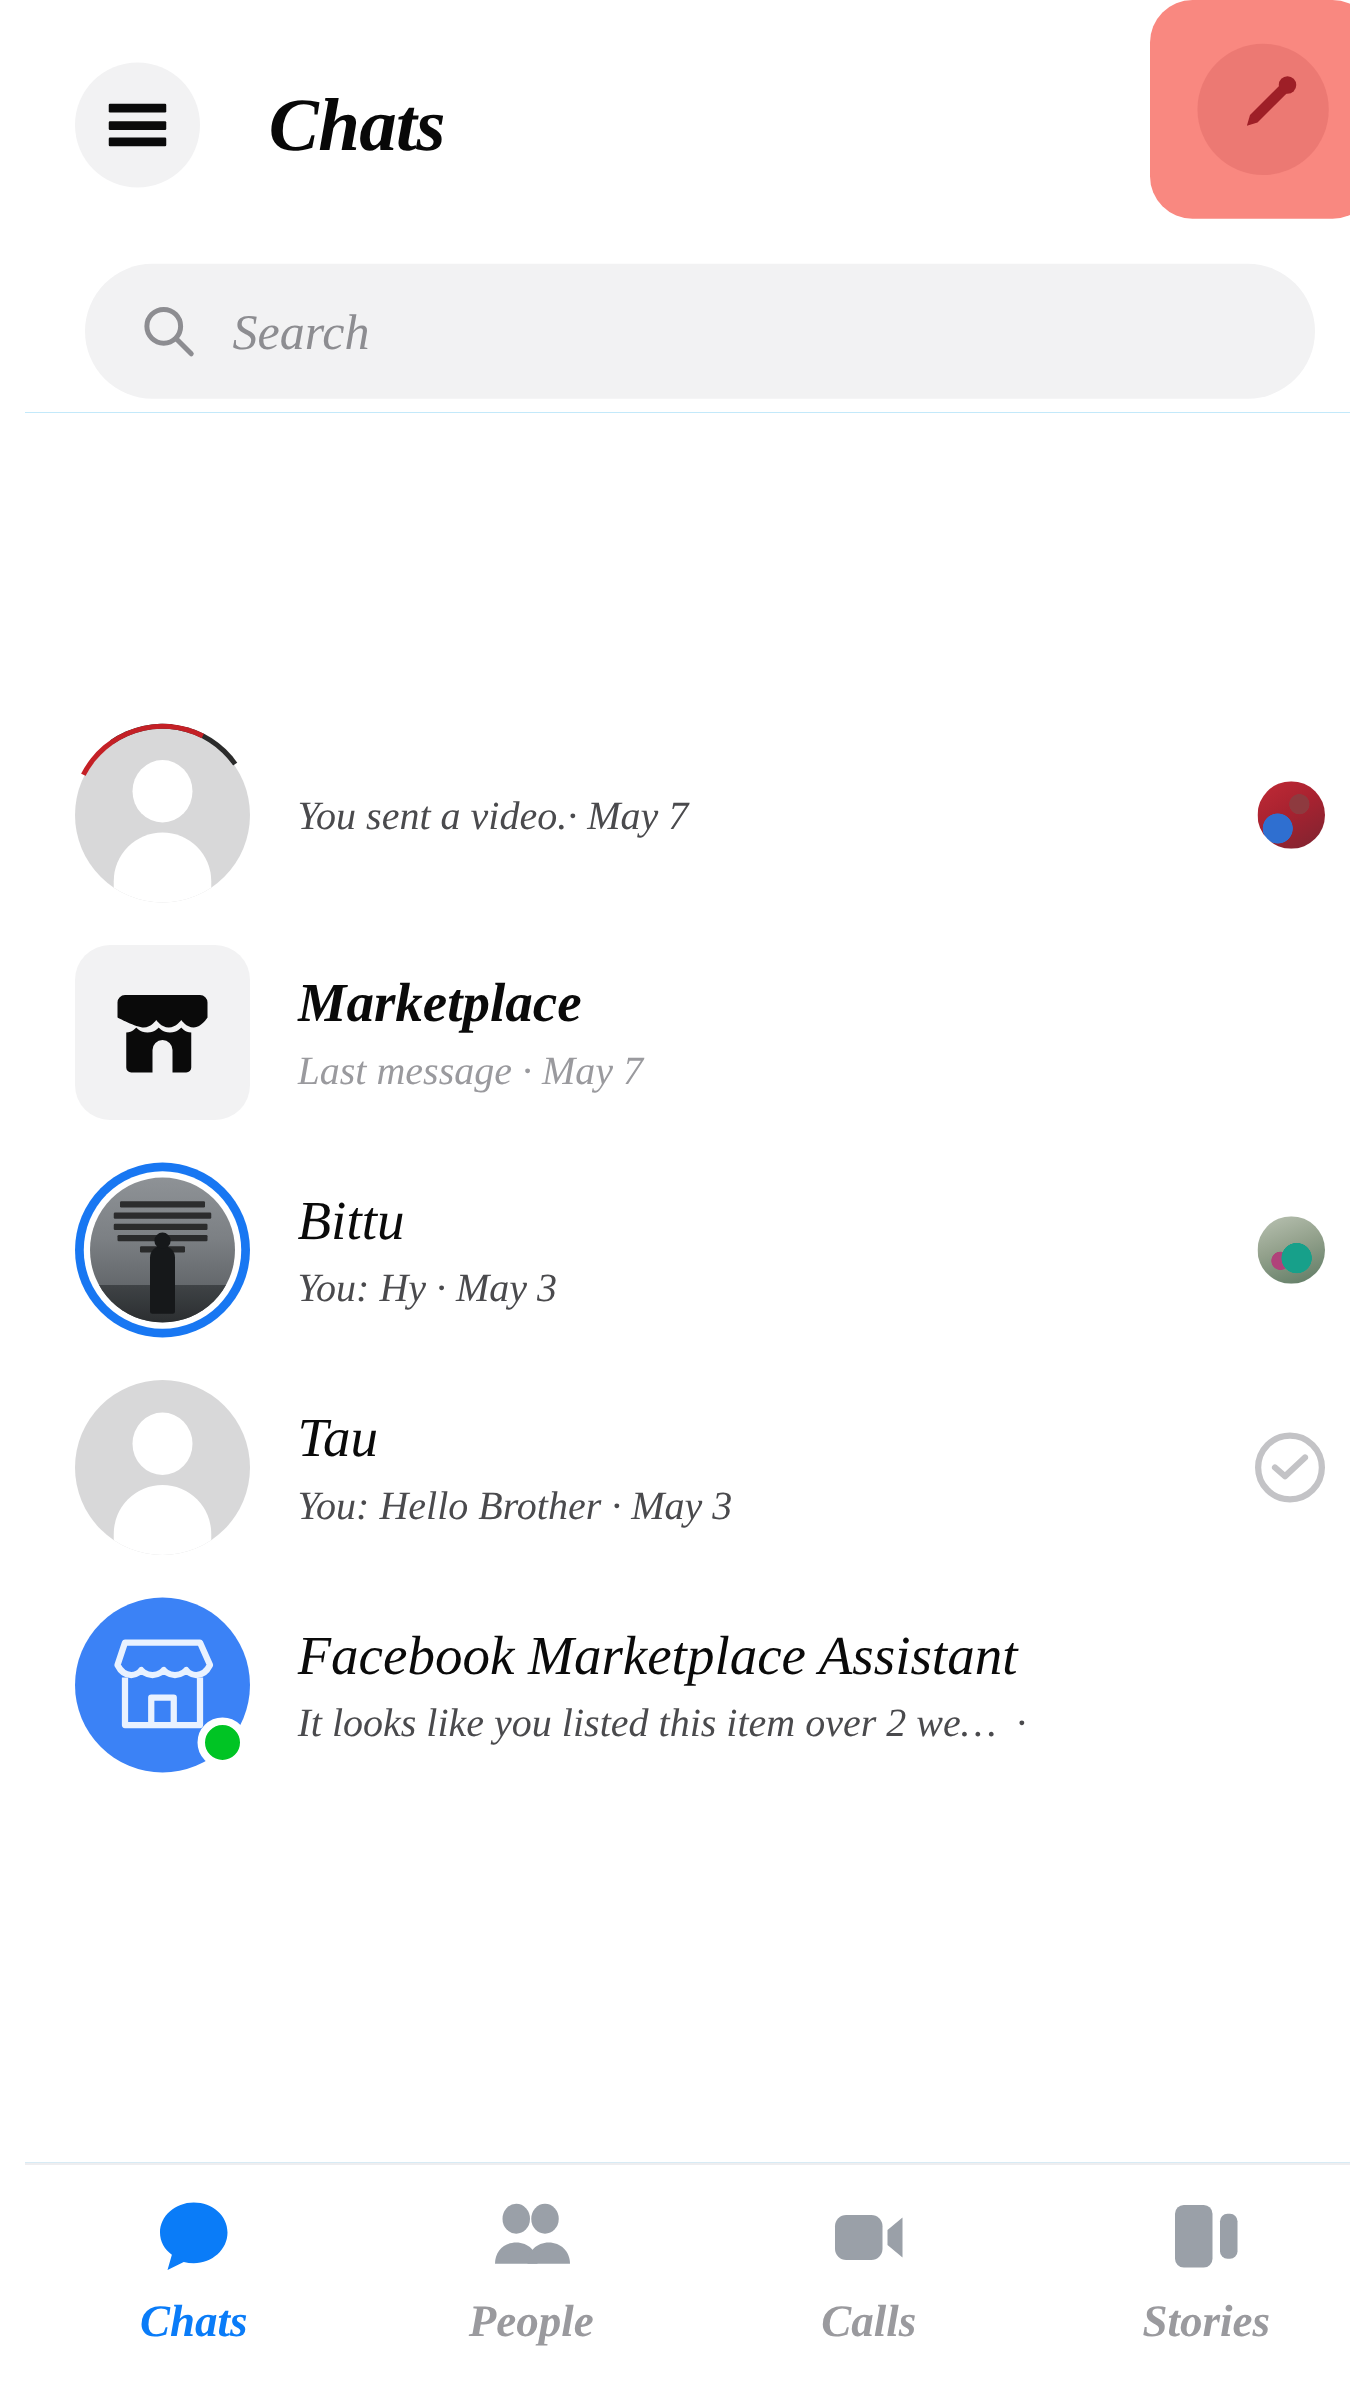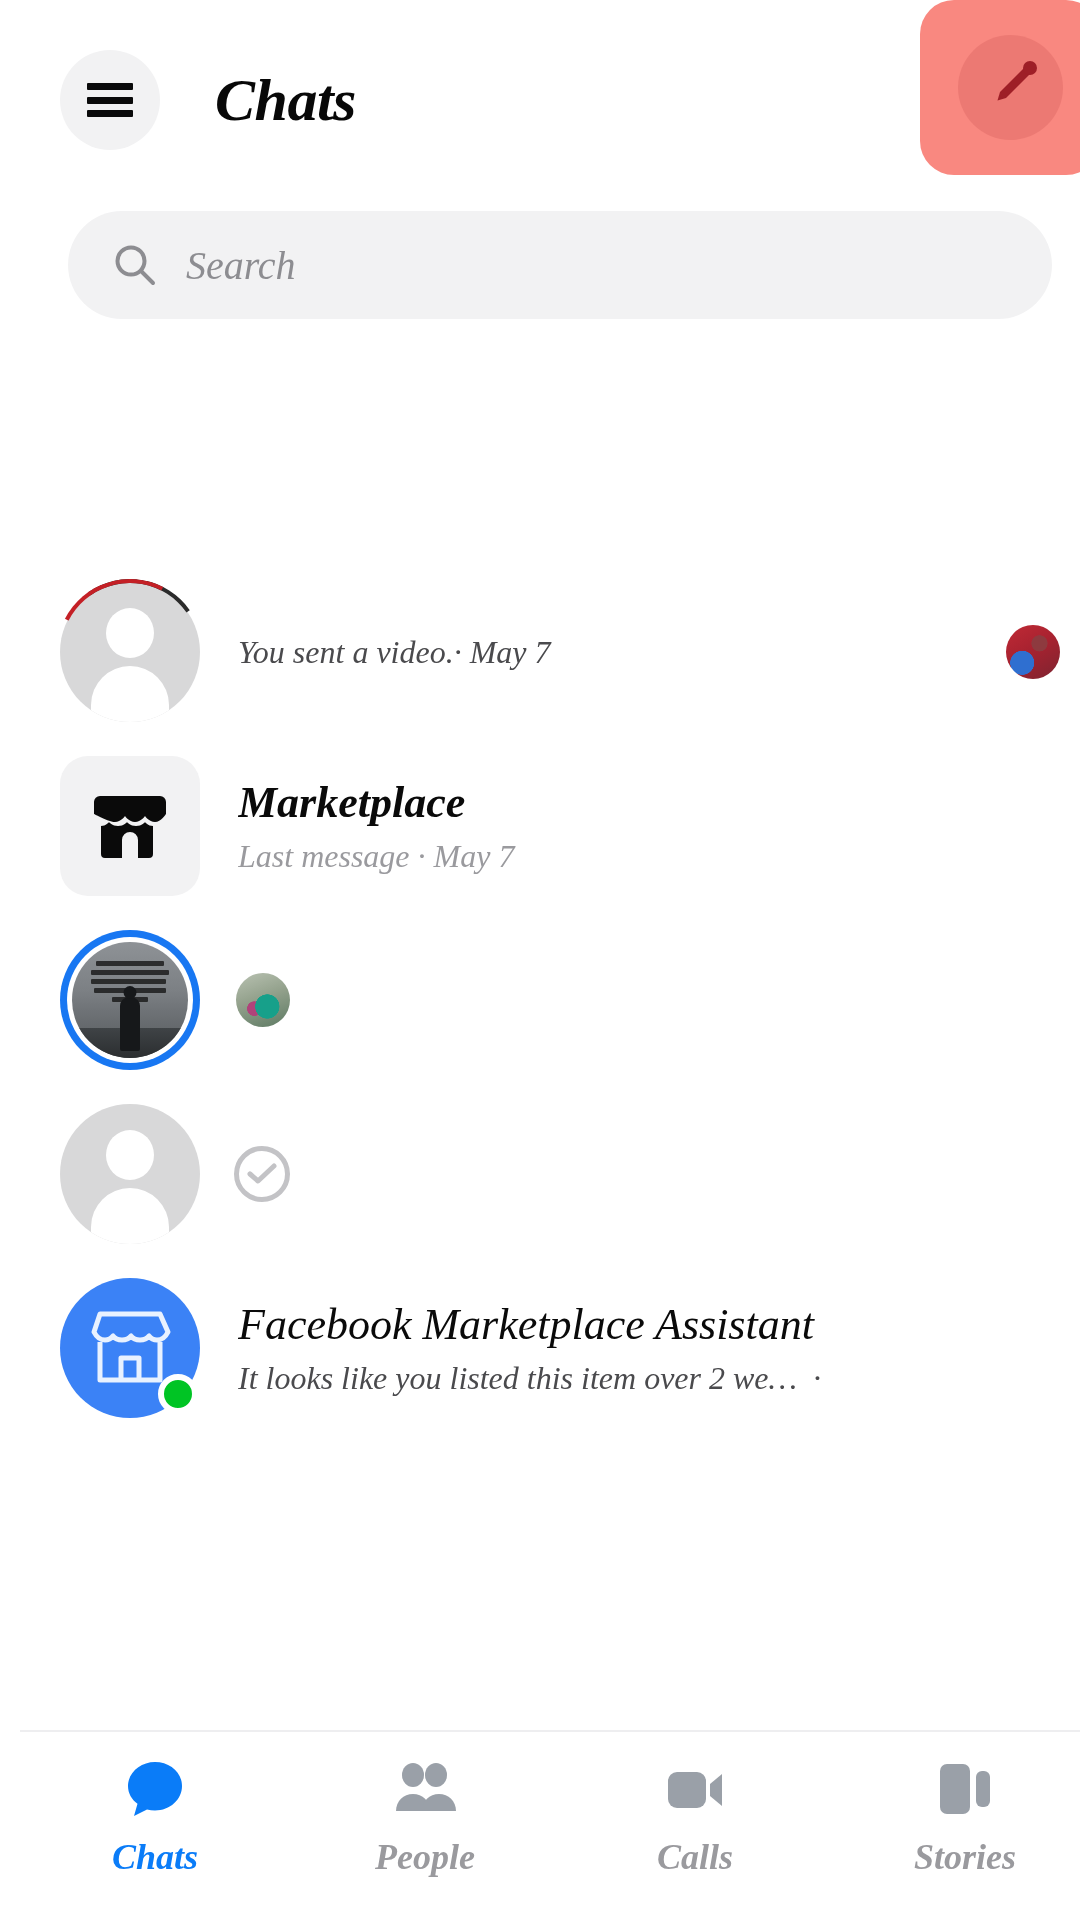--- a/index.html
+++ b/index.html
@@ -509,30 +509,42 @@
                   <i></i>
                   <i></i>
                   <i></i>
                   <i></i>
                 </div>
               <div class="silhouette"></div>
             </div>
           </div>
         </div>
       </div>
+      <div class="row-text">
+        <div class="row-title">Bittu</div>
+        <div class="row-snippet">
+          <span>You: Hy</span> <span>·</span> <span>May 3</span>
+        </div>
+      </div>
       <div class="row-trailing">
         <div class="thumb thumb-teal"></div>
       </div>
     </div>
 
     <div class="chat-row">
       <div class="avatar-slot">
         <div class="avatar-default">
           <div class="head"></div>
             <div class="body"></div>
+        </div>
+      </div>
+      <div class="row-text">
+        <div class="row-title">Tau</div>
+        <div class="row-snippet">
+          <span>You: Hello Brother</span> <span>·</span> <span>May 3</span>
         </div>
       </div>
       <div class="row-trailing">
         <div class="receipt">
           <svg width="30" height="24" viewBox="0 0 30 24">
             <polyline points="3,12 11,19 27,4" fill="none" stroke="#c3c3c6" stroke-width="5" stroke-linecap="round" stroke-linejoin="round"></polyline>
           </svg>
         </div>
       </div>
     </div>

